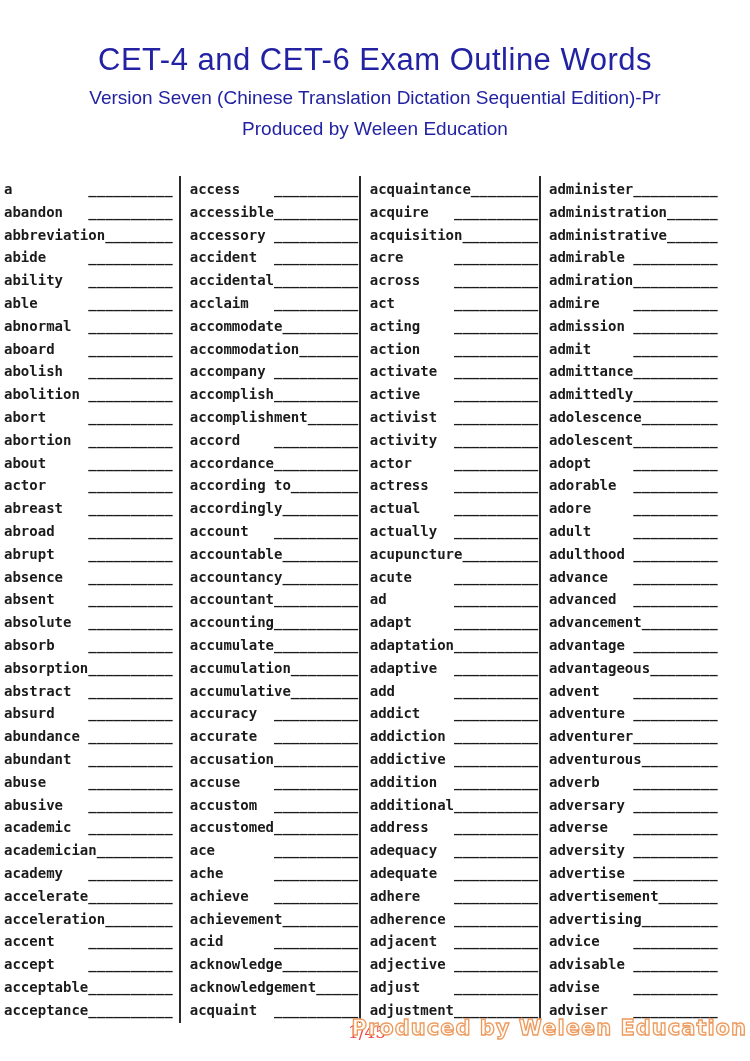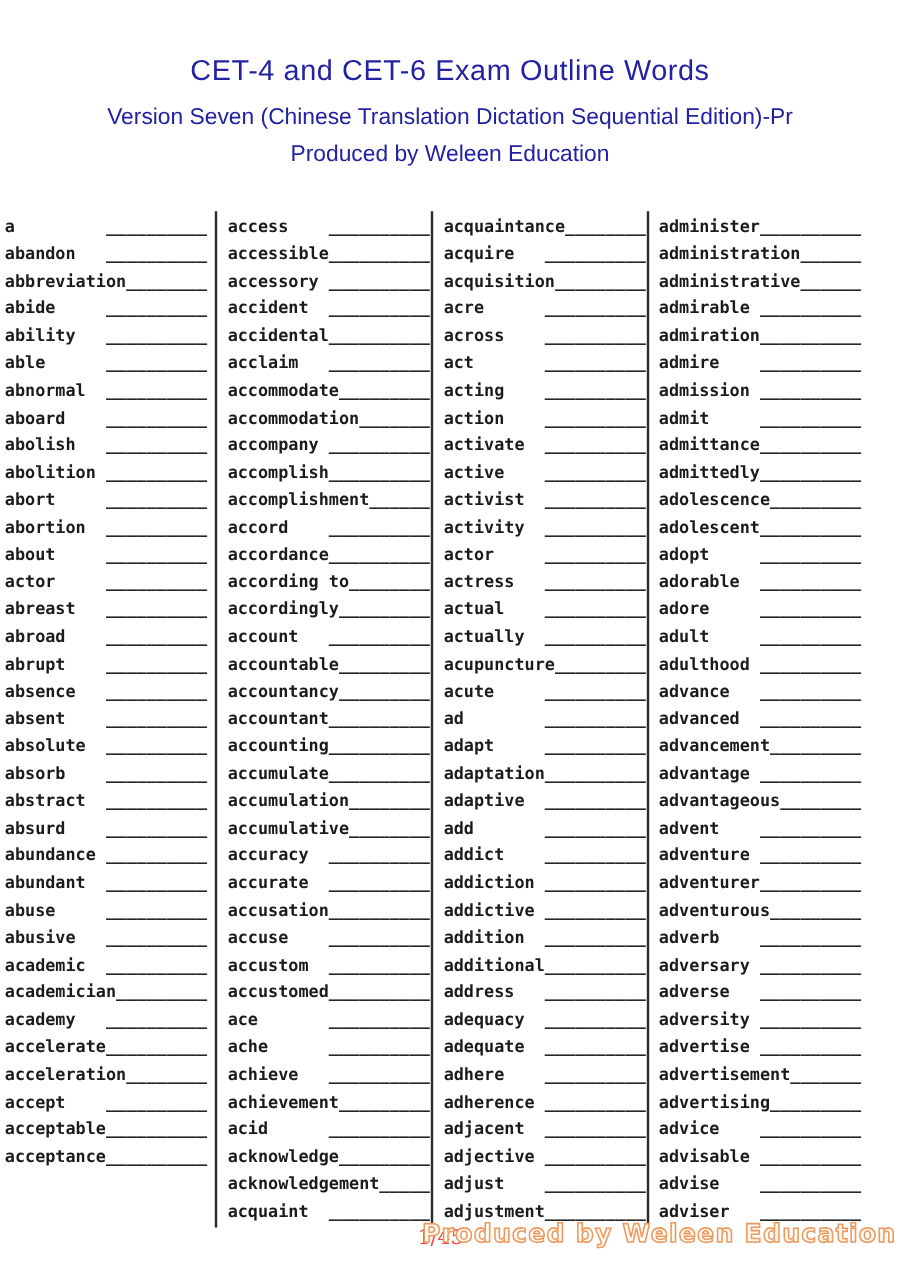--- a/index.html
+++ b/index.html
@@ -2,21 +2,21 @@
 <html><head>
 <meta charset="utf-8">
 <style>
   html,body{margin:0;padding:0;background:#fff;}
   .page{
     position:relative;width:750px;height:1061px;background:#ffffff;
     overflow:hidden;font-family:"Liberation Sans",sans-serif;
   }
   
   .header{padding-top:44px;text-align:center;color:#2222a2;}
-  .title{font-size:24px;font-weight:400;letter-spacing:.5px;line-height:32px;}
+  .title{font-size:31px;font-weight:400;letter-spacing:.5px;line-height:32px;}
   .subtitle{font-size:19px;font-weight:400;margin-top:10px;line-height:24px;}
   .producer{font-size:19px;font-weight:400;margin-top:7px;line-height:24px;}
   
   .word-grid{
     position:absolute;top:176px;left:0;display:flex;height:847px;
   }
   .wcol{box-sizing:border-box;height:847px;padding-top:2px;}
   .wcol-1{width:179px;padding-left:4px;}
   .wcol-2,.wcol-3{width:180px;padding-left:8px;border-left:2px solid #2b2b2b;text-align:center;}
   .wcol-4{width:198px;padding-left:8px;border-left:2px solid #2b2b2b;}
@@ -66,31 +66,33 @@
         <div class="wrow">abortion  __________</div>
         <div class="wrow">about     __________</div>
         <div class="wrow">actor     __________</div>
         <div class="wrow">abreast   __________</div>
         <div class="wrow">abroad    __________</div>
         <div class="wrow">abrupt    __________</div>
         <div class="wrow">absence   __________</div>
         <div class="wrow">absent    __________</div>
         <div class="wrow">absolute  __________</div>
         <div class="wrow">absorb    __________</div>
+        <div class="wrow">absorption__________</div>
         <div class="wrow">abstract  __________</div>
         <div class="wrow">absurd    __________</div>
         <div class="wrow">abundance __________</div>
         <div class="wrow">abundant  __________</div>
         <div class="wrow">abuse     __________</div>
         <div class="wrow">abusive   __________</div>
         <div class="wrow">academic  __________</div>
         <div class="wrow">academician_________</div>
         <div class="wrow">academy   __________</div>
         <div class="wrow">accelerate__________</div>
         <div class="wrow">acceleration________</div>
+        <div class="wrow">accent    __________</div>
         <div class="wrow">accept    __________</div>
         <div class="wrow">acceptable__________</div>
         <div class="wrow">acceptance__________</div>
       </div>
     <div class="wcol wcol-2">
         <div class="wrow">access    __________</div>
         <div class="wrow">accessible__________</div>
         <div class="wrow">accessory __________</div>
         <div class="wrow">accident  __________</div>
         <div class="wrow">accidental__________</div>

